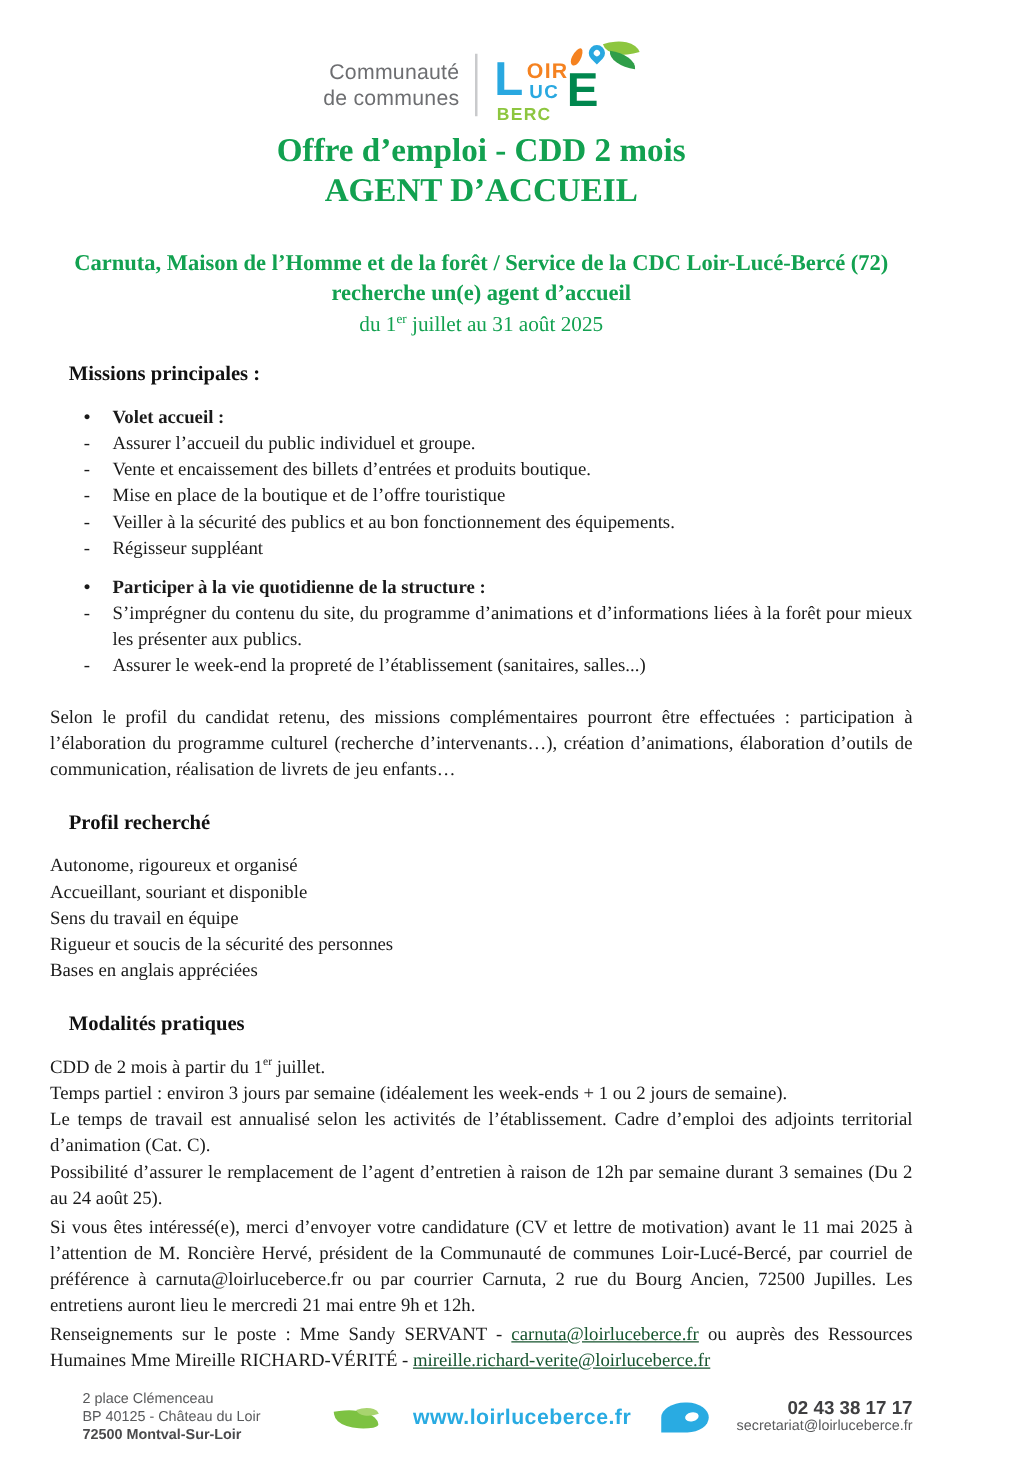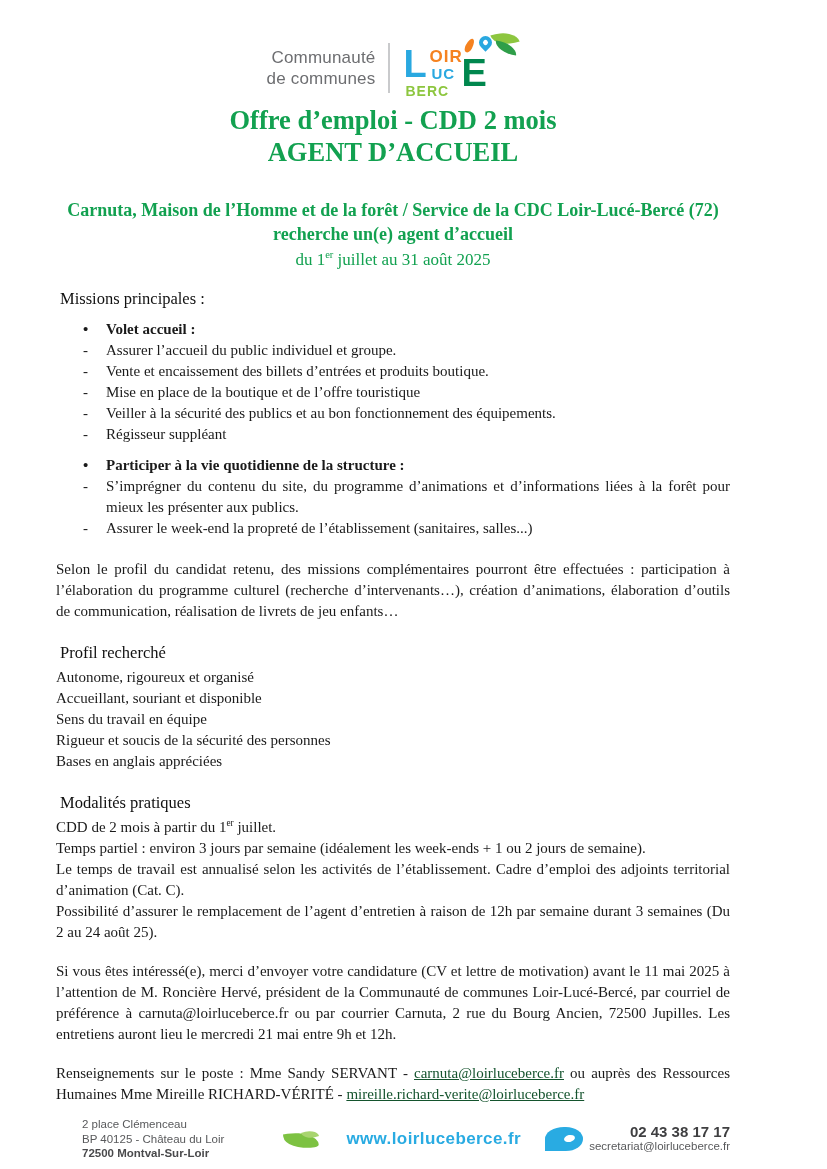--- a/index.html
+++ b/index.html
@@ -2,21 +2,21 @@
 <html lang="fr"><head>
 <meta charset="utf-8">
 <style>
   html,body{margin:0;padding:0;background:#ffffff;}
   body{
     width:827px;height:1169px;overflow:hidden;
     font-family:"Liberation Serif", serif;
     color:#1a1a1a;
     position:relative;
   }
-  .doc{padding:36px 97px 0 56px;}
+  .doc{padding:36px 97px 0 40px;}
 
   
   .org-header{display:flex;justify-content:center;align-items:center;gap:13px;height:64px;}
   .org-name{
     font-family:"Liberation Sans", sans-serif;
     color:#6d6e71;font-size:17px;line-height:21px;text-align:right;letter-spacing:.2px;
   }
   .org-divider{width:2px;height:50px;background:#c9cacc;}
   .logo{position:relative;width:116px;height:64px;font-family:"Liberation Sans", sans-serif;font-weight:bold;}
   .logo span{position:absolute;display:block;line-height:1;}
@@ -32,34 +32,34 @@
   .logo-leaf2{position:absolute;left:92px;top:6px;width:22px;height:12px;background:#2f9e49;border-radius:0 100% 0 100%;transform:rotate(8deg);}
 
   
   .title{margin:4px 0 0;text-align:center;color:#12a150;font-size:26.5px;font-weight:bold;line-height:32px;}
   .subtitle{margin-top:30px;text-align:center;color:#12a150;}
   .subtitle-bold{font-weight:bold;font-size:18px;line-height:24px;}
   .subtitle-date{font-size:17px;line-height:25px;margin-top:1px;}
   sup{font-size:62%;vertical-align:super;line-height:0;}
 
   
-  h2{margin:4px;font-size:16.5px;font-weight:normal;line-height:21px;color:#111;}
+  h2{margin:15px;font-size:16.5px;font-weight:bold;line-height:21px;color:#111;}
   .missions-heading{margin-top:16px;}
   .bullet-title{display:flex;font-weight:bold;font-size:15px;line-height:21px;margin-top:10px;padding-left:27px;}
   .bullet-title .marker{width:23px;flex:0 0 23px;}
   .dash-list{margin:0;padding:0;}
   .dash-item{display:flex;font-size:15px;line-height:21px;padding-left:27px;text-align:justify;}
   .dash-item .marker{width:23px;flex:0 0 23px;}
   .dash-item .item-text{flex:1 1 auto;}
   .plain-item{font-size:15px;line-height:21px;}
   .para{margin:0;font-size:15px;line-height:21px;}
   .justify{text-align:justify;}
   .mt-note{margin-top:20px;}
   .mt-section{margin-top:20px;}
-  .mt-para{margin-top:18px;}
+  .mt-para{margin-top:2px;}
   a.link{color:#14532d;text-decoration:underline;cursor:pointer;}
 
   
   .footer{margin-top:12px;display:flex;align-items:center;font-family:"Liberation Sans", sans-serif;color:#58595b;padding-left:26px;}
   .footer-address{font-size:11.5px;line-height:14.5px;}
   .footer-address .bold-line{font-weight:bold;color:#4a4a4c;}
   .leaf-icon{position:relative;width:42px;height:26px;margin-left:58px;flex:0 0 auto;}
   .leaf-icon::before{content:"";position:absolute;left:2px;top:6px;width:34px;height:17px;background:#7dc242;border-radius:0 100% 15% 100%;transform:rotate(-8deg);}
   .leaf-icon::after{content:"";position:absolute;left:20px;top:4px;width:16px;height:9px;background:#a8d46f;border-radius:0 100% 0 100%;transform:rotate(-20deg);}
   .website{margin-left:22px;font-size:17px;font-weight:bold;color:#29abe2;letter-spacing:.4px;}

